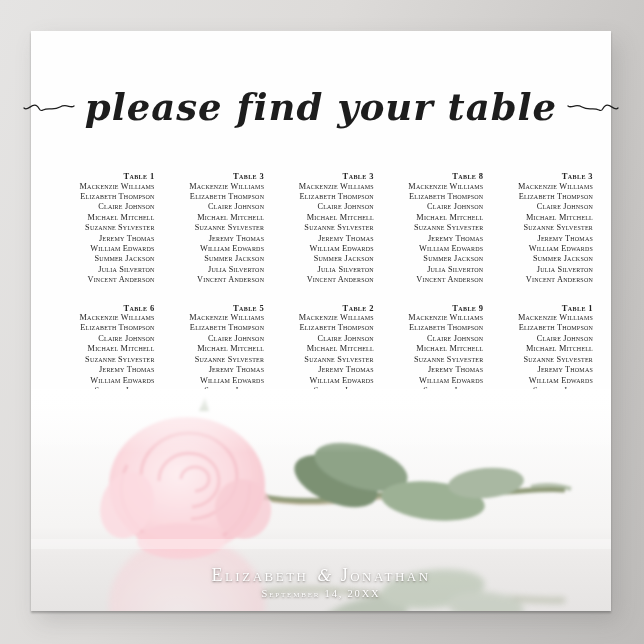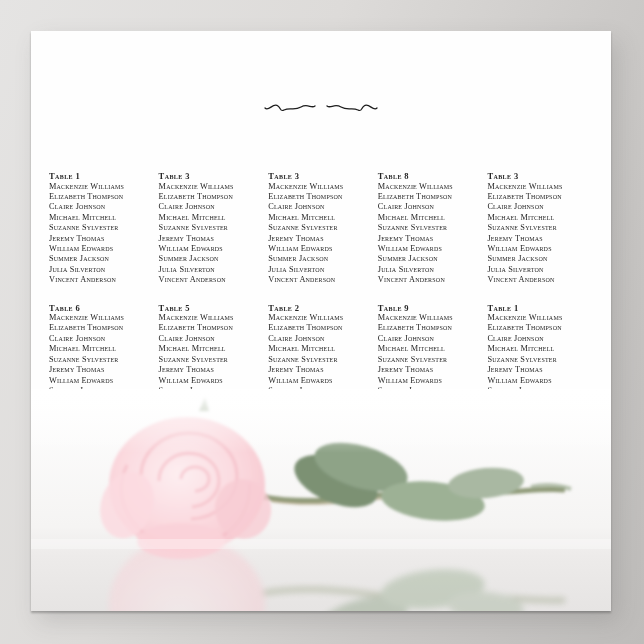--- a/index.html
+++ b/index.html
@@ -20,21 +20,21 @@
   }
   .script-title{
     font-family:"DejaVu Serif", serif;font-style:italic;font-weight:bold;
     font-size:37px;letter-spacing:1px;color:#1d1d1d;white-space:nowrap;
   }
   .flourish{flex:0 0 auto;}
   
   .seating-grid{
     position:absolute;left:18px;top:140px;width:544px;
     display:grid;grid-template-columns:repeat(5,1fr);column-gap:4px;row-gap:17px;
-    text-align:left;color:#242424;
+    text-align:right;color:#242424;
   }
   .tcol{min-width:0;}
   .thead{
     font-size:8.5px;font-weight:bold;font-variant:small-caps;
     letter-spacing:.4px;line-height:10.5px;white-space:nowrap;
   }
   .guest{
     font-size:8.3px;font-variant:small-caps;letter-spacing:.2px;
     line-height:10.4px;white-space:nowrap;font-weight:500;
   }
@@ -59,20 +59,21 @@
 </style>
 </head>
 <body>
 
 <div class="poster">
 
   <div class="title-row">
     <svg class="flourish" width="52" height="18" viewBox="0 0 52 18">
       <path d="M1,10 C5,14 9,4 14,8 C17,10 16,14 20,12 C26,9 30,13 37,9 C44,5 47,11 51,8" fill="none" stroke="#1d1d1d" stroke-width="1.3" stroke-linecap="round"></path>
     </svg>
+    <div class="script-title">please find your table</div>
     <svg class="flourish" width="52" height="18" viewBox="0 0 52 18">
       <path d="M1,8 C5,11 8,5 15,9 C22,13 26,9 32,12 C36,14 35,10 38,8 C43,4 47,14 51,10" fill="none" stroke="#1d1d1d" stroke-width="1.3" stroke-linecap="round"></path>
     </svg>
   </div>
 
   <div class="seating-grid">
       <div class="tcol">
         <div class="thead">Table 1</div>
         <div class="guest">Mackenzie Williams</div>
         <div class="guest">Elizabeth Thompson</div>
@@ -262,14 +263,22 @@
         <ellipse cx="96" cy="116" rx="26" ry="34" fill="#fbdbe0" opacity="0.85" transform="rotate(18 96 116)"></ellipse>
         <ellipse cx="212" cy="120" rx="28" ry="30" fill="#f8ccd3" opacity="0.8" transform="rotate(-14 212 120)"></ellipse>
         <ellipse cx="150" cy="152" rx="44" ry="18" fill="#f9d2d8" opacity="0.9"></ellipse>
       </g>
 
       <rect x="0" y="150" width="580" height="10" fill="#ffffff" opacity="0.35"></rect>
       <rect x="0" y="0" width="580" height="64" fill="url(#fadeTop)"></rect>
     </svg>
   </div>
 
+  <div class="footer">
+    <div class="couple">
+      <span>Elizabeth</span>
+      <span class="amp">&amp;</span>
+      <span>Jonathan</span>
+    </div>
+    <div class="date">September 14, 20XX</div>
+  </div>
 
 </div>
 
 </body></html>

